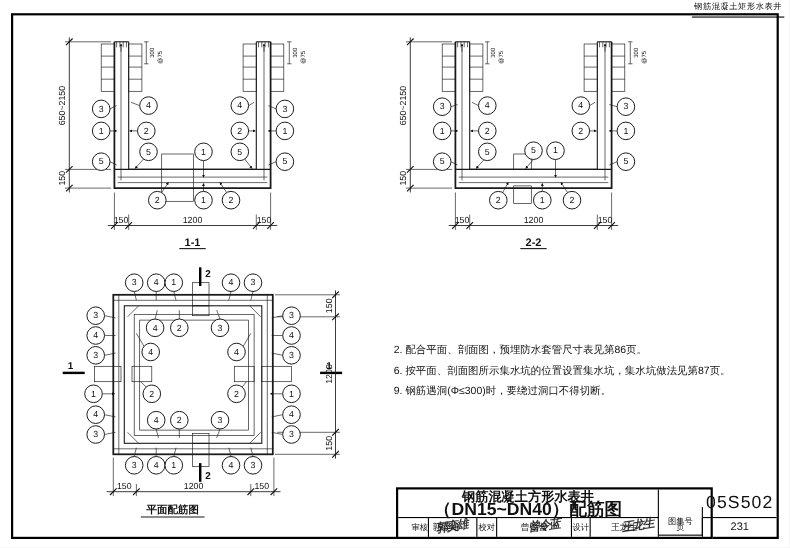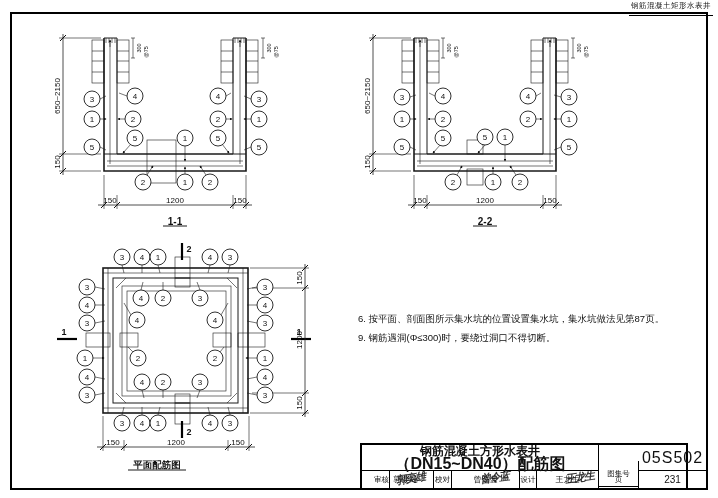--- a/index.html
+++ b/index.html
@@ -18,21 +18,21 @@
   .mkline{stroke:#000;stroke-width:2.2;fill:none}
   .co circle{fill:#fff;stroke:#1a1a1a;stroke-width:.9}
   .ct{font-size:8px;text-anchor:middle;dominant-baseline:central}
   .dt{font-size:8px;text-anchor:middle;dominant-baseline:central}
   .nt{font-size:5.5px;text-anchor:middle;dominant-baseline:central}
   .tt{font-size:10px;font-weight:bold;text-anchor:middle;dominant-baseline:central}
   .mk{font-size:9px;font-weight:bold;text-anchor:middle;dominant-baseline:central}
   .cap{font-size:9.5px;font-weight:600;text-anchor:middle;dominant-baseline:central}
   .notes{position:absolute;left:358px;top:310px;width:346px;font-size:9.5px;line-height:18.5px;}
   .notes .nt-title{margin-bottom:0;}
-  .tb{position:absolute;left:360px;top:443px;width:328px;height:47px;border:2px solid #000;
+  .tb{position:absolute;left:360px;top:443px;width:288px;height:47px;border:2px solid #000;
       box-sizing:border-box;background:#fff;}
   .tb .cell{position:absolute;box-sizing:border-box;display:flex;align-items:center;
       justify-content:center;overflow:visible;}
   .tb .br{border-right:1px solid #000;}
   .tb .bb{border-bottom:1px solid #000;}
   .tb-title{flex-direction:column;font-weight:700;}
   .tb-title .l1{font-size:12px;line-height:13px;}
   .tb-title .l2{font-size:16px;line-height:12px;}
   .lab{font-size:7.5px;}
   .nm{font-size:8px;}
@@ -609,20 +609,21 @@
       <g class="co">
           <circle cx="230" cy="423" r="8"></circle>
           <text class="ct" x="230" y="423">3</text>
         </g>
       <text class="cap" x="157" y="464">平面配筋图</text>
       <line class="s-med" x1="128" y1="470" x2="186" y2="470"></line>
     </g>
   </svg>
 
   <div class="notes">
+    <div>2. 配合平面、剖面图，预埋防水套管尺寸表见第86页。</div>
     <div>6. 按平面、剖面图所示集水坑的位置设置集水坑，集水坑做法见第87页。</div>
     <div>9. 钢筋遇洞(Φ≤300)时，要绕过洞口不得切断。</div>
   </div>
 
   <div class="tb">
     <div class="cell br bb tb-title" style="left:0;top:0;width:237px;height:26px;">
       <div class="l1">钢筋混凝土方形水表井</div>
       <div class="l2">（DN15~DN40）配筋图</div>
     </div>
     <div class="cell br bb lab" style="left:237px;top:16px;width:40px;height:26px;">图集号</div>

